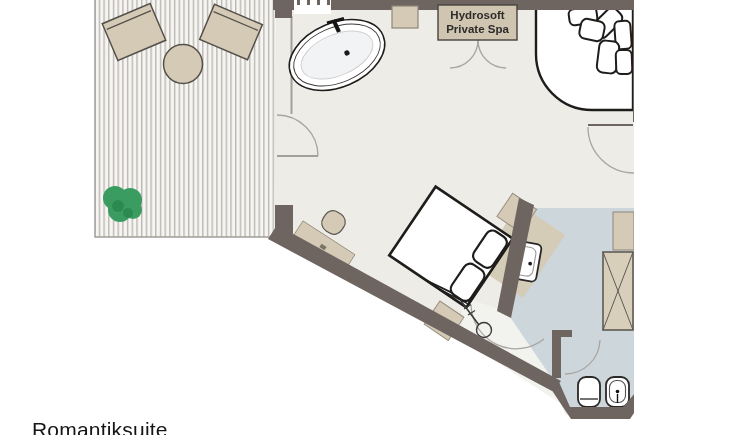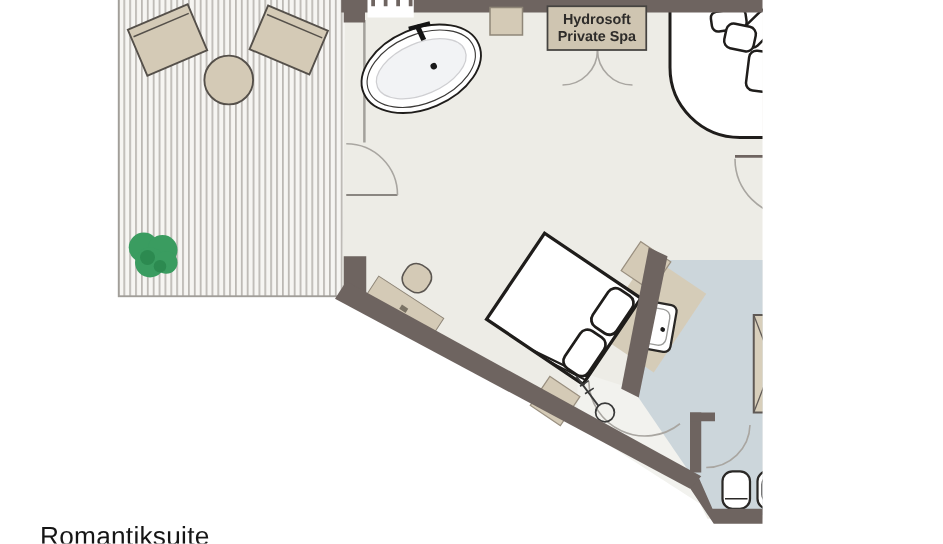--- a/index.html
+++ b/index.html
@@ -1,17 +1,17 @@
 <!DOCTYPE html>
 <html><head>
 <meta charset="utf-8">
 <style>
   html,body{margin:0;padding:0;background:#ffffff;}
   #stage{position:relative;width:610px;height:435px;overflow:hidden;background:#ffffff;
-         font-family:"Liberation Sans", sans-serif;}
+         font-family:"Liberation Sans", sans-serif;padding-left:24px;}
   svg{display:block;position:absolute;left:0;top:0;}
   .ink{stroke:#1f1d1b;}
   .ink2{stroke:#2a2826;}
   .mid{stroke:#5f5955;}
   .thin{stroke:#8f8678;}
   .edge{stroke:#55504a;}
   .white{fill:#ffffff;}
   .nofill{fill:none;}
   .arc{fill:none;stroke:#a9a6a1;stroke-width:1.3;}
   .leaf{stroke:#8a8681;stroke-width:1.6;}

